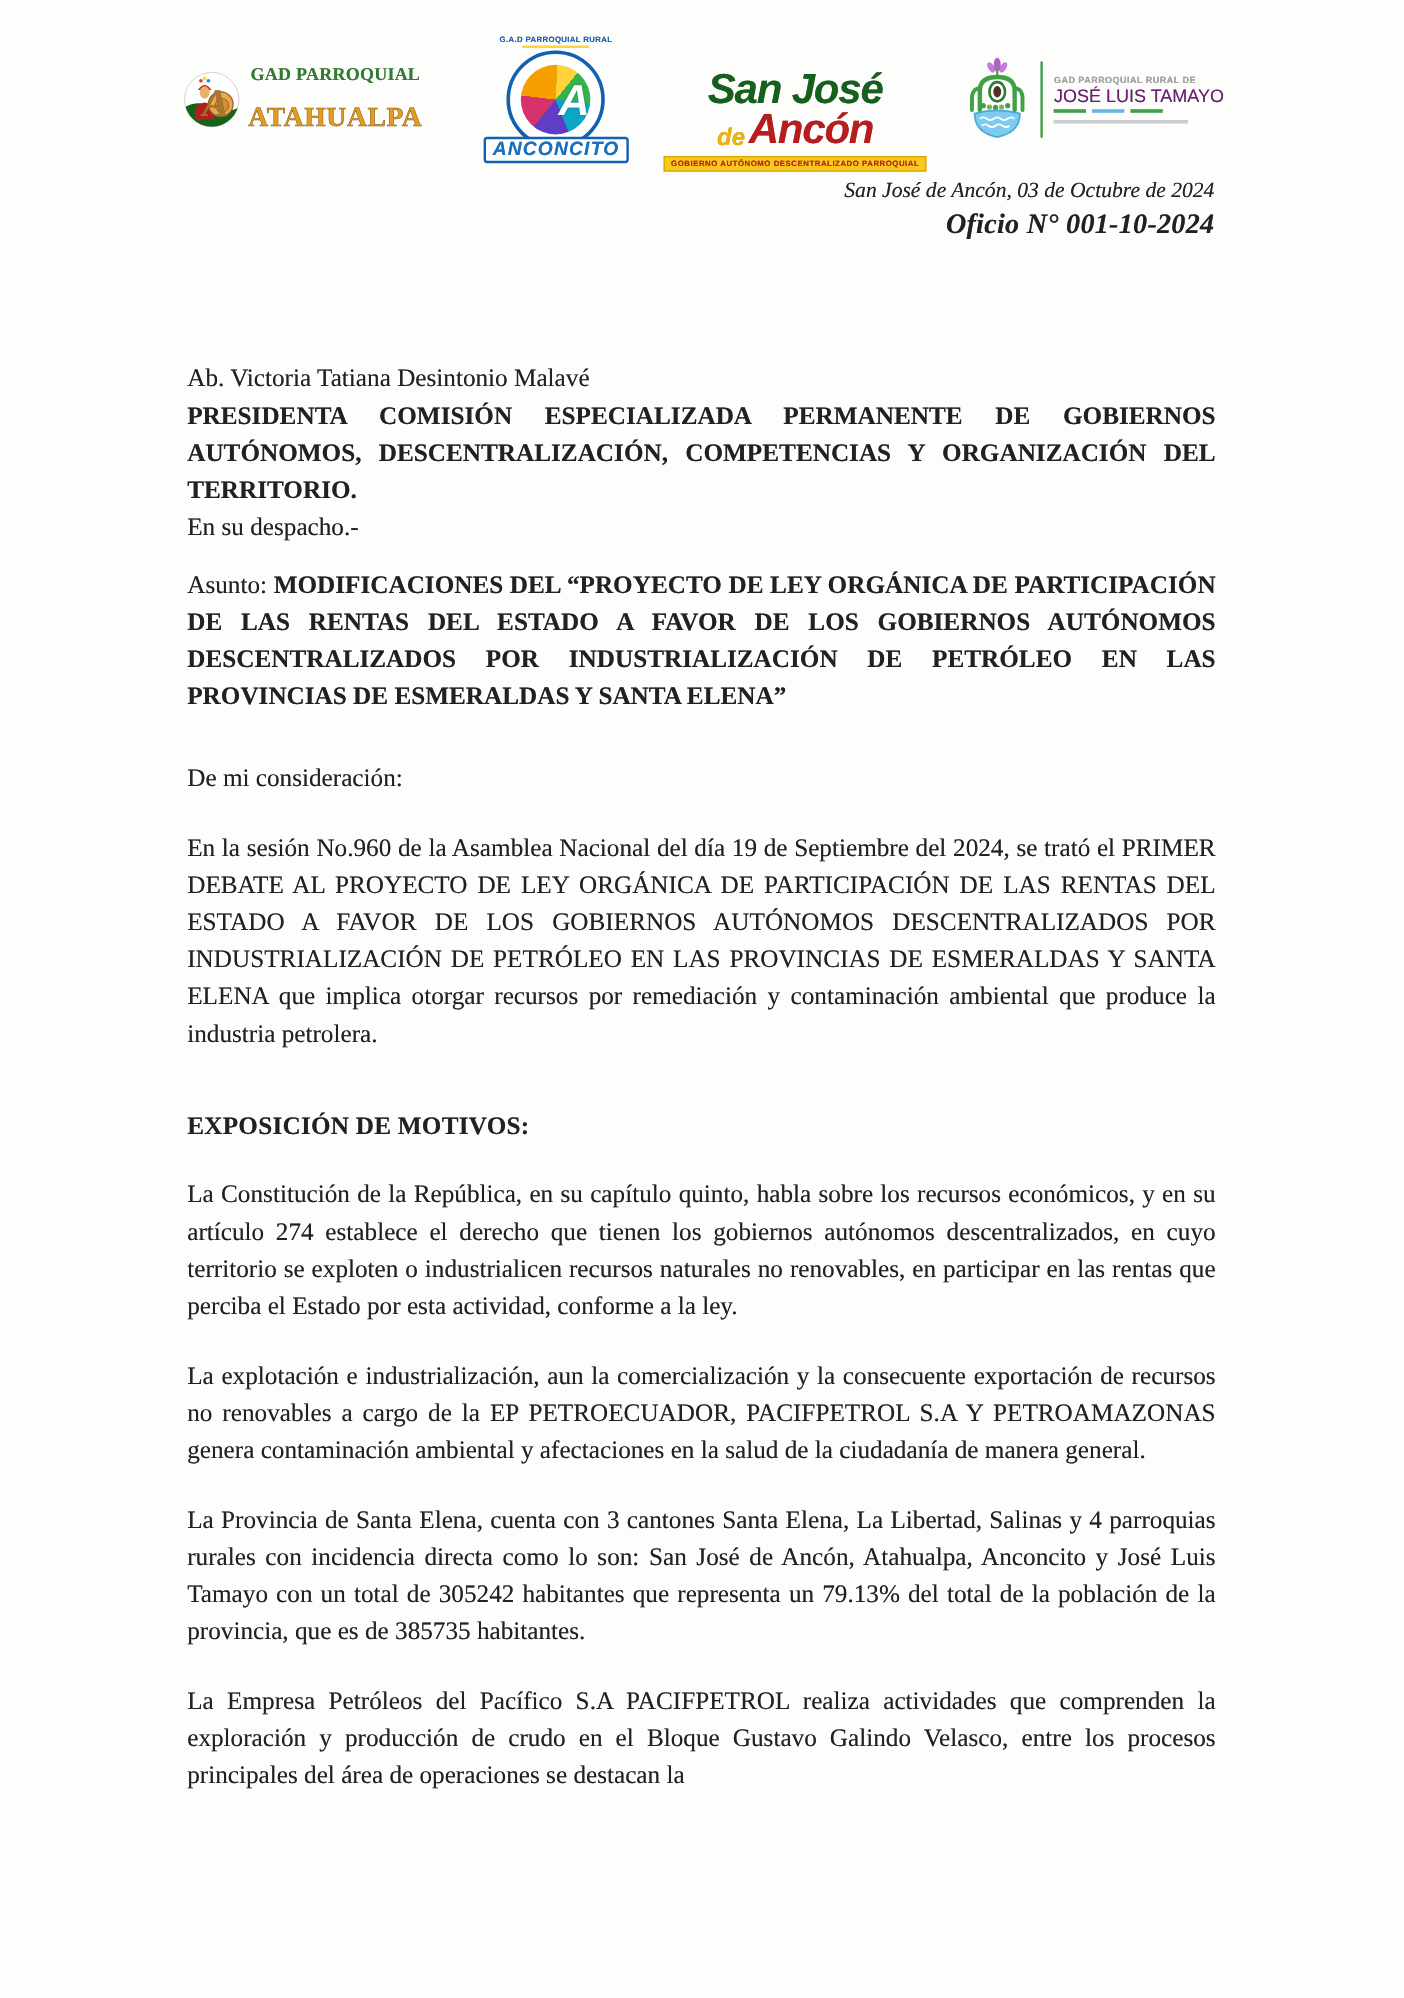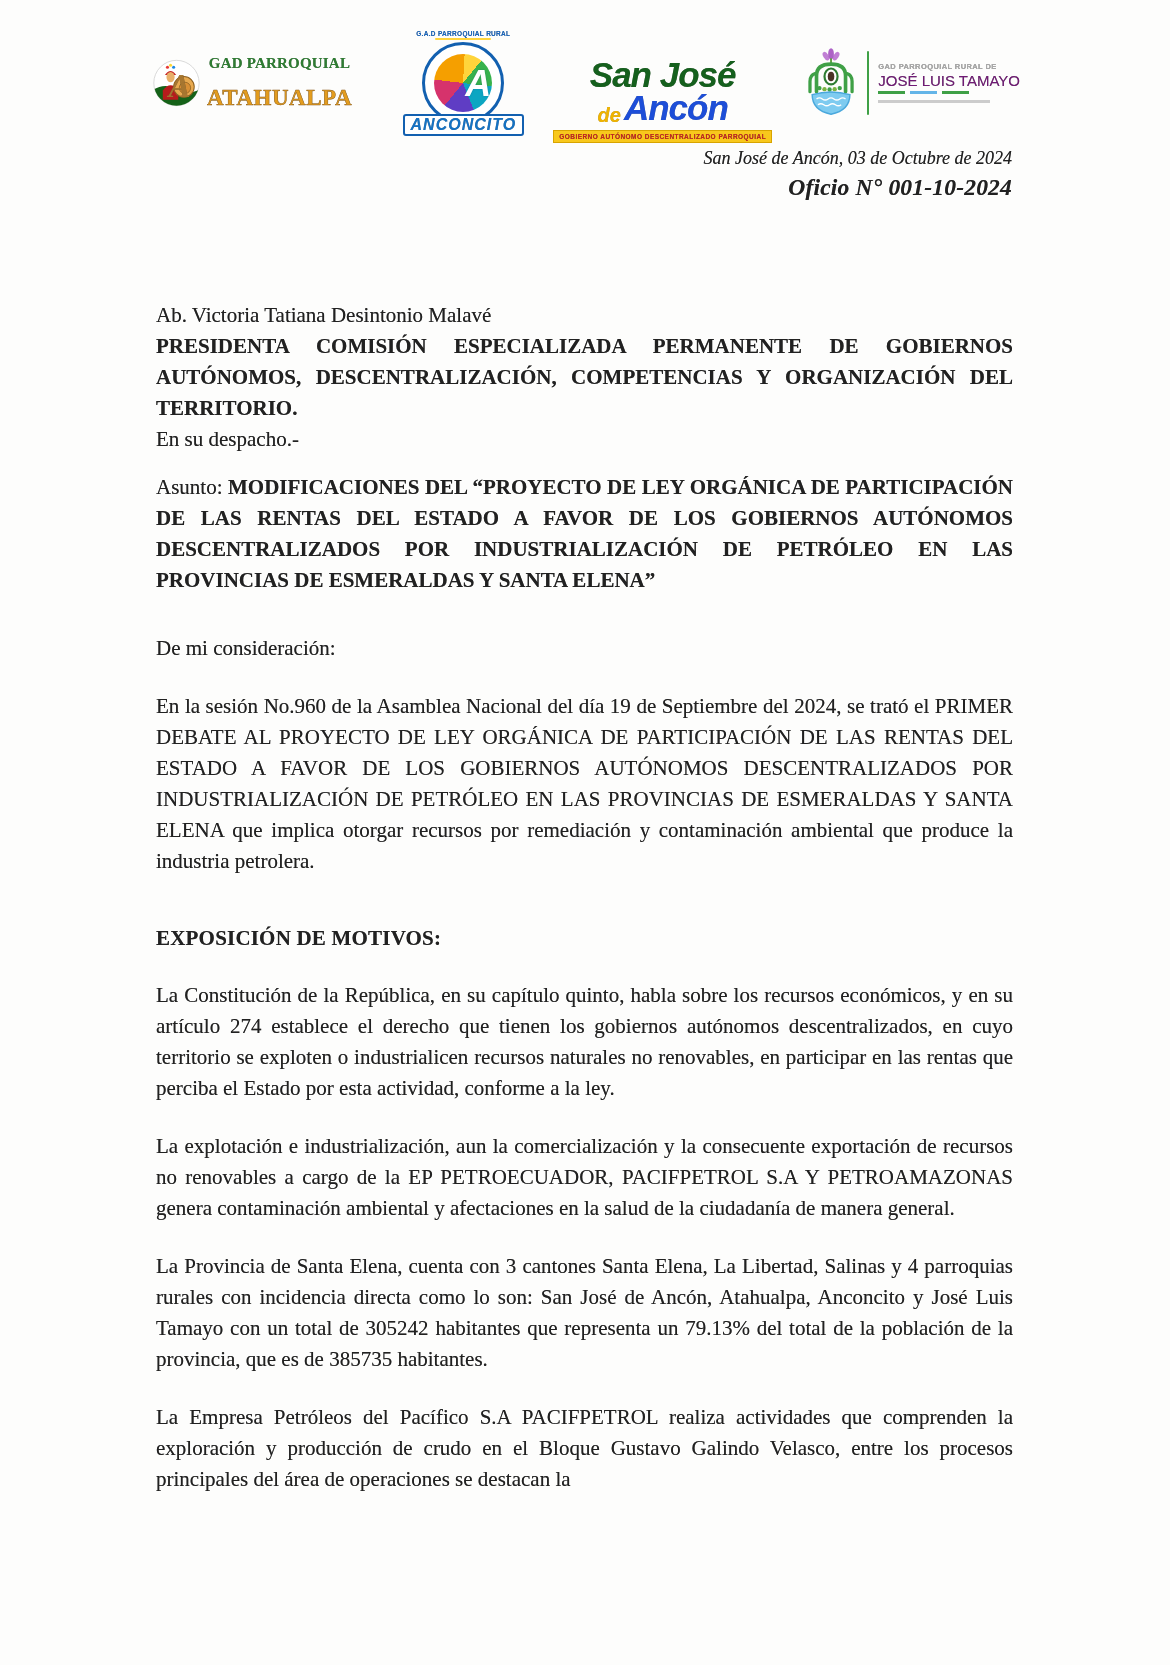--- a/index.html
+++ b/index.html
@@ -52,21 +52,21 @@
                 border: 2.5px solid #1260b0; border-radius: 3px; padding: 0 6px;
                 color: #1472c4; font-family: "Liberation Sans", sans-serif;
                 font-weight: bold; font-style: italic; font-size: 16px; letter-spacing: 1px; }
 
   
   .logo-ancon { flex-direction: column; width: 176px; font-family: "Liberation Sans", sans-serif; }
   .ancon-l1 { color: #15601d; font-weight: bold; font-style: italic; font-size: 35px;
               line-height: 0.9; letter-spacing: -1px; margin-top: 35px; }
   .ancon-l2 { display: flex; align-items: flex-end; line-height: 0.9; margin-top: 2px; }
   .ancon-de { color: #f0b400; font-weight: bold; font-style: italic; font-size: 20px; margin-right: 3px; }
-  .ancon-n  { color: #1d4ed8; font-weight: bold; font-style: italic; font-size: 35px; letter-spacing: -1px; }
+  .ancon-n  { color: #b91c1c; font-weight: bold; font-style: italic; font-size: 35px; letter-spacing: -1px; }
   .ancon-banner { margin-top: 6px; background: #f8c81c; border: 1px solid #d8a400;
                   color: #c62222; font-weight: bold; font-size: 6.5px; letter-spacing: 0.45px;
                   padding: 2px 5px; white-space: nowrap; }
 
   
   .logo-tamayo { width: 218px; }
   .jlt-divider { width: 3px; height: 64px; background: #3fa046; margin: 0 9px 0 7px; border-radius: 2px; }
   .jlt-text { font-family: "Liberation Sans", sans-serif; line-height: 1.15; }
   .jlt-l1 { color: #a9a9a9; font-weight: bold; font-size: 7.5px; letter-spacing: 0.4px; white-space: nowrap; }
   .jlt-l2 { color: #701a75; font-weight: normal; font-size: 15px; white-space: nowrap; }

